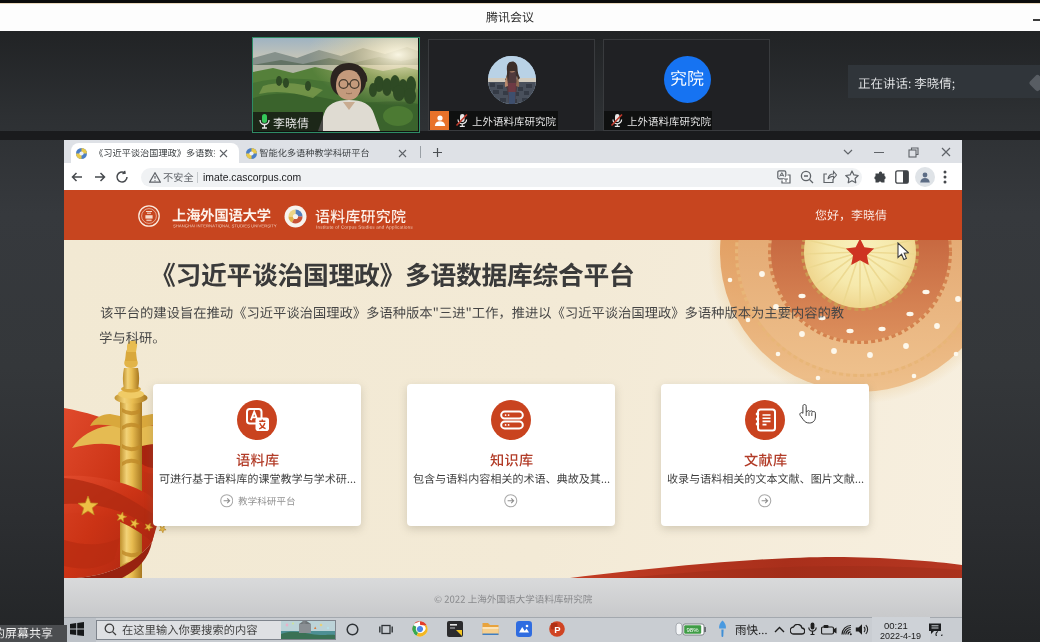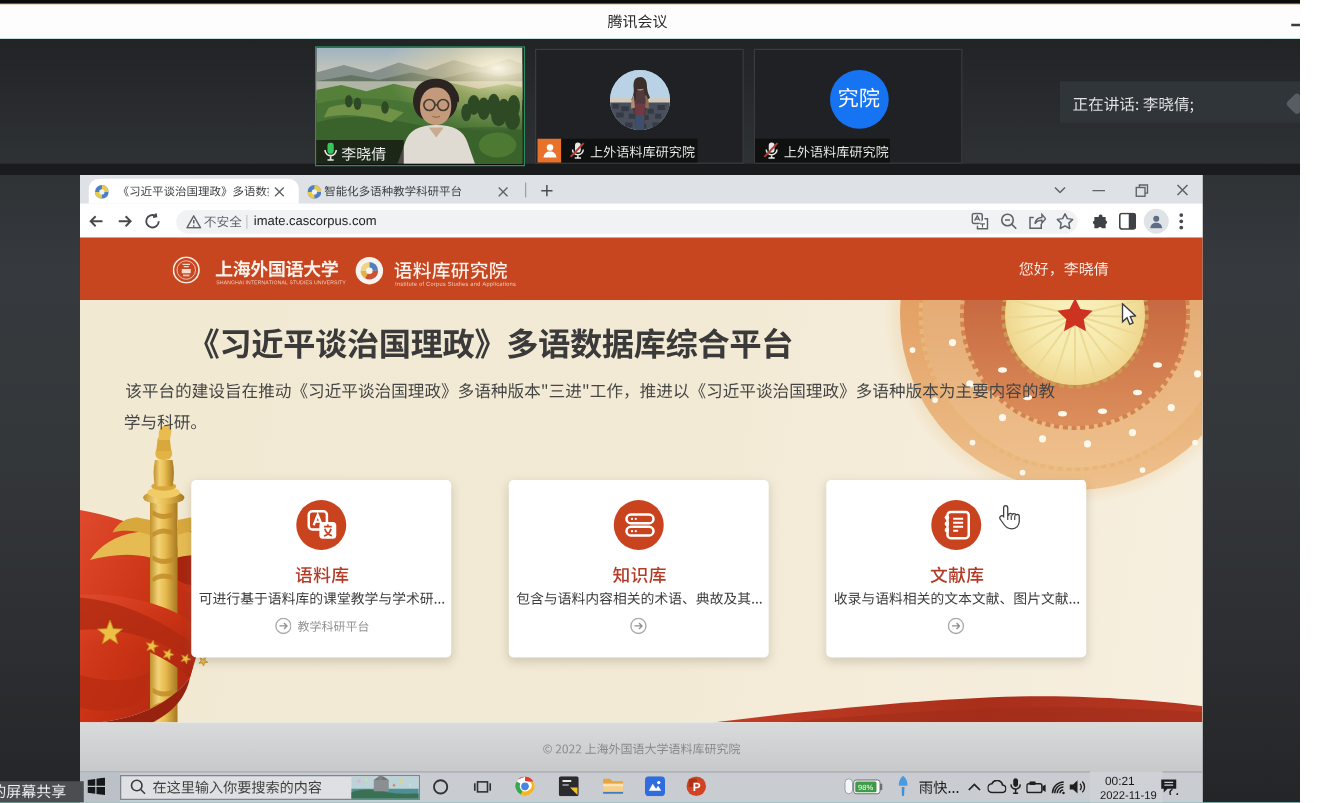--- a/index.html
+++ b/index.html
@@ -584,21 +584,21 @@
 <svg class="abs" style="left:840px;top:623px" width="13" height="13" viewBox="0 0 13 13">
 <path d="M2,11.5 a9,9 0 0 1 9,-9 M3.8,11.5 a7,7 0 0 1 7,-7 M5.8,11.5 a5,5 0 0 1 5,-5 M8,11.5 a2.6,2.6 0 0 1 2.6,-2.6" fill="none" stroke="#1f1f1f" stroke-width="1.2"></path>
 <circle cx="10.8" cy="11.3" r="1" fill="#1f1f1f"></circle>
 </svg>
 <svg class="abs" style="left:855px;top:623px" width="14" height="13" viewBox="0 0 14 13">
 <path d="M0.8,4.5 L3.5,4.5 L7,1.2 L7,11.8 L3.5,8.5 L0.8,8.5 Z" fill="#1f1f1f"></path>
 <path d="M9,4 a3.5,3.5 0 0 1 0,5 M10.8,2.2 a6,6 0 0 1 0,8.6" fill="none" stroke="#1f1f1f" stroke-width="1.1"></path>
 </svg>
 <div class="abs" style="left:872px;top:617px;width:58px;height:25px;background:#ced2d7"></div>
 <div class="abs" style="left:884px;top:620px;width:46px;height:10px;font-size:9.5px;color:#1a1a1a;font-family:'Liberation Sans'">00:21</div>
-<div class="abs" style="left:880px;top:630.5px;width:52px;height:10px;font-size:9px;color:#1a1a1a;font-family:'Liberation Sans'">2022-11-19</div>
+<div class="abs" style="left:880px;top:630.5px;width:52px;height:10px;font-size:9px;color:#1a1a1a;font-family:'Liberation Sans'">2022-4-19</div>
 <svg class="abs" style="left:928px;top:622px" width="15" height="14" viewBox="0 0 15 14">
 <path d="M1,1.5 L13,1.5 L13,9 L6,9 L3,12 L3,9 L1,9 Z" fill="#1c1e20"></path>
 <path d="M3.5,3.8 L10.5,3.8 M3.5,6 L10.5,6" stroke="#ced2d7" stroke-width="1"></path>
 <path d="M10,9.5 a3,3 0 1 0 4,3" fill="none" stroke="#1c1e20" stroke-width="1.1"></path>
 </svg>
 <div class="abs" style="left:0;top:625px;width:67px;height:17px;background:#4b4d50"></div>
 <svg style="position:absolute;left:-7.0px;top:628.4px;overflow:visible;" width="60.0" height="12.0" viewBox="0 -800 5000 1000">
       <path fill="#f2f2f2" d="M552 -423C607 -350 675 -250 705 -189L769 -229C736 -288 667 -385 610 -456ZM240 -842C232 -794 215 -728 199 -679H87V54H156V-25H435V-679H268C285 -722 304 -778 321 -828ZM156 -612H366V-401H156ZM156 -93V-335H366V-93ZM598 -844C566 -706 512 -568 443 -479C461 -469 492 -448 506 -436C540 -484 572 -545 600 -613H856C844 -212 828 -58 796 -24C784 -10 773 -7 753 -7C730 -7 670 -8 604 -13C618 6 627 38 629 59C685 62 744 64 778 61C814 57 836 49 859 19C899 -30 913 -185 928 -644C929 -654 929 -682 929 -682H627C643 -729 658 -779 670 -828Z M1348 -527C1370 -495 1394 -453 1407 -427L1477 -453C1464 -478 1437 -519 1417 -548ZM1211 -727H1814V-625H1211ZM1136 -792V-461C1136 -308 1127 -104 1031 41C1050 49 1083 70 1096 82C1197 -68 1211 -298 1211 -461V-559H1893V-792ZM1739 -551C1724 -514 1698 -462 1673 -421H1252V-357H1409V-259L1408 -219H1226V-154H1397C1377 -88 1330 -24 1215 26C1232 39 1256 65 1265 82C1405 20 1456 -65 1474 -154H1681V81H1755V-154H1947V-219H1755V-357H1919V-421H1747C1770 -454 1796 -492 1818 -528ZM1681 -219H1481L1482 -257V-357H1681Z M2244 -486H2766V-422H2244ZM2244 -598H2766V-534H2244ZM2459 -255V-186H2275C2302 -208 2327 -231 2348 -255ZM2533 -255H2658C2678 -231 2703 -208 2729 -186H2533ZM2172 -648V-371H2349C2339 -353 2326 -334 2311 -316H2053V-255H2253C2197 -205 2123 -158 2031 -122C2046 -111 2067 -85 2075 -67C2125 -89 2170 -113 2210 -139V48H2282V-125H2459V80H2533V-125H2730V-24C2730 -14 2727 -11 2715 -10C2704 -10 2666 -10 2623 -12C2631 5 2641 26 2644 44C2705 44 2746 45 2771 35C2796 25 2803 10 2803 -24V-135C2842 -111 2884 -92 2925 -78C2935 -96 2955 -122 2970 -135C2887 -158 2799 -203 2738 -255H2947V-316H2398C2411 -334 2422 -352 2433 -371H2841V-648ZM2627 -840V-776H2368V-840H2295V-776H2066V-713H2295V-665H2368V-713H2627V-668H2701V-713H2935V-776H2701V-840Z M3587 -150C3682 -80 3804 20 3864 80L3935 34C3870 -27 3745 -122 3653 -189ZM3329 -187C3273 -112 3160 -25 3062 28C3079 41 3106 65 3121 81C3222 23 3335 -70 3407 -157ZM3089 -628V-556H3280V-318H3048V-245H3956V-318H3720V-556H3920V-628H3720V-831H3643V-628H3357V-831H3280V-628ZM3357 -318V-556H3643V-318Z M4265 -567H4737V-477H4265ZM4190 -623V-421H4816V-623ZM4783 -361 4763 -360H4148V-299H4663C4600 -275 4526 -253 4460 -238L4459 -179H4054V-113H4459V1C4459 15 4454 19 4436 20C4418 21 4350 22 4281 19C4292 38 4303 62 4308 82C4398 82 4455 82 4490 73C4526 63 4538 45 4538 3V-113H4948V-179H4538V-204C4649 -232 4765 -273 4850 -321L4800 -364ZM4432 -833C4444 -809 4457 -780 4467 -753H4064V-688H4935V-753H4551C4540 -783 4524 -819 4507 -847Z"></path>
     </svg>
 <svg class="abs" style="left:897px;top:242px" width="12" height="19" viewBox="0 0 12 19">

